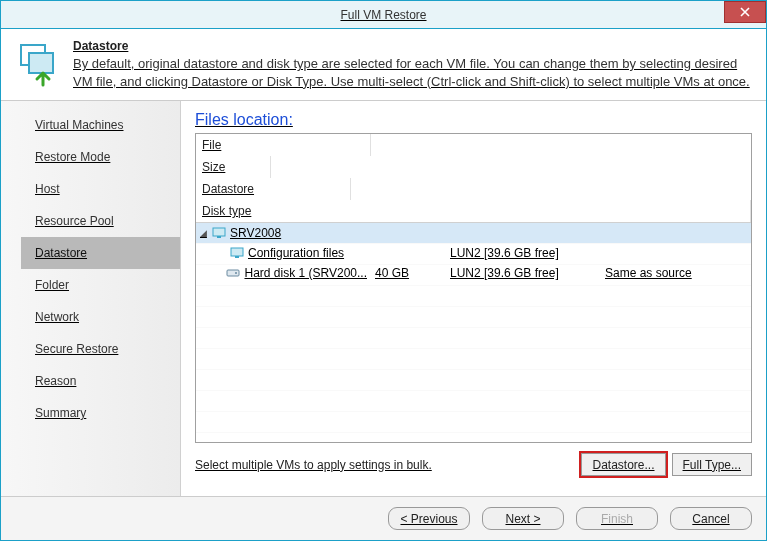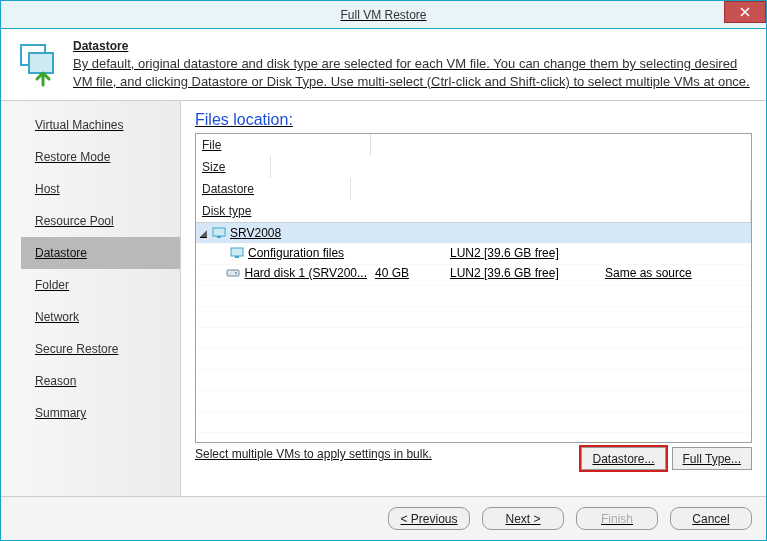--- a/index.html
+++ b/index.html
@@ -30,21 +30,21 @@
 .row { display: flex; align-items: center; height: 20px; font-size: 12px; }
 .row.selected { background: #d6e8f7; }
 .cell { padding: 0 4px; white-space: nowrap; overflow: hidden; text-overflow: ellipsis; }
 .cell.file { width: 175px; display: flex; align-items: center; }
 .cell.size { width: 75px; }
 .cell.ds { width: 155px; }
 .cell.dt { flex: 1; }
 .tree-toggle { width: 10px; font-size: 9px; color: #555; margin-right: 2px; }
 .row-icon { width: 14px; height: 14px; margin-right: 4px; flex-shrink: 0; }
 .indent-1 { padding-left: 22px; text-align: right; }
-.bulk-row { display: flex; align-items: flex-start; margin-top: 4px; }
+.bulk-row { display: flex; align-items: center; margin-top: 10px; }
 .bulk-row .hint { flex: 1; font-size: 12px; color: #222; }
 .btn { height: 23px; padding: 0 10px; background: #f0f0f0; border: 1px solid #999; font-size: 12px; color: #222; cursor: pointer; margin-left: 6px; min-width: 70px; }
 .btn.disabled { color: #aaa; cursor: default; }
 .btn.highlight { outline: 2px solid #d02020; outline-offset: 0; }
 .footer { border-top: 1px solid #ccc; padding: 10px 14px; display: flex; justify-content: flex-end; gap: 6px; background: #f4f4f4; }
 .footer .btn { min-width: 82px; border-radius: 9px; }
 </style>
 </head>
 <body>
 

